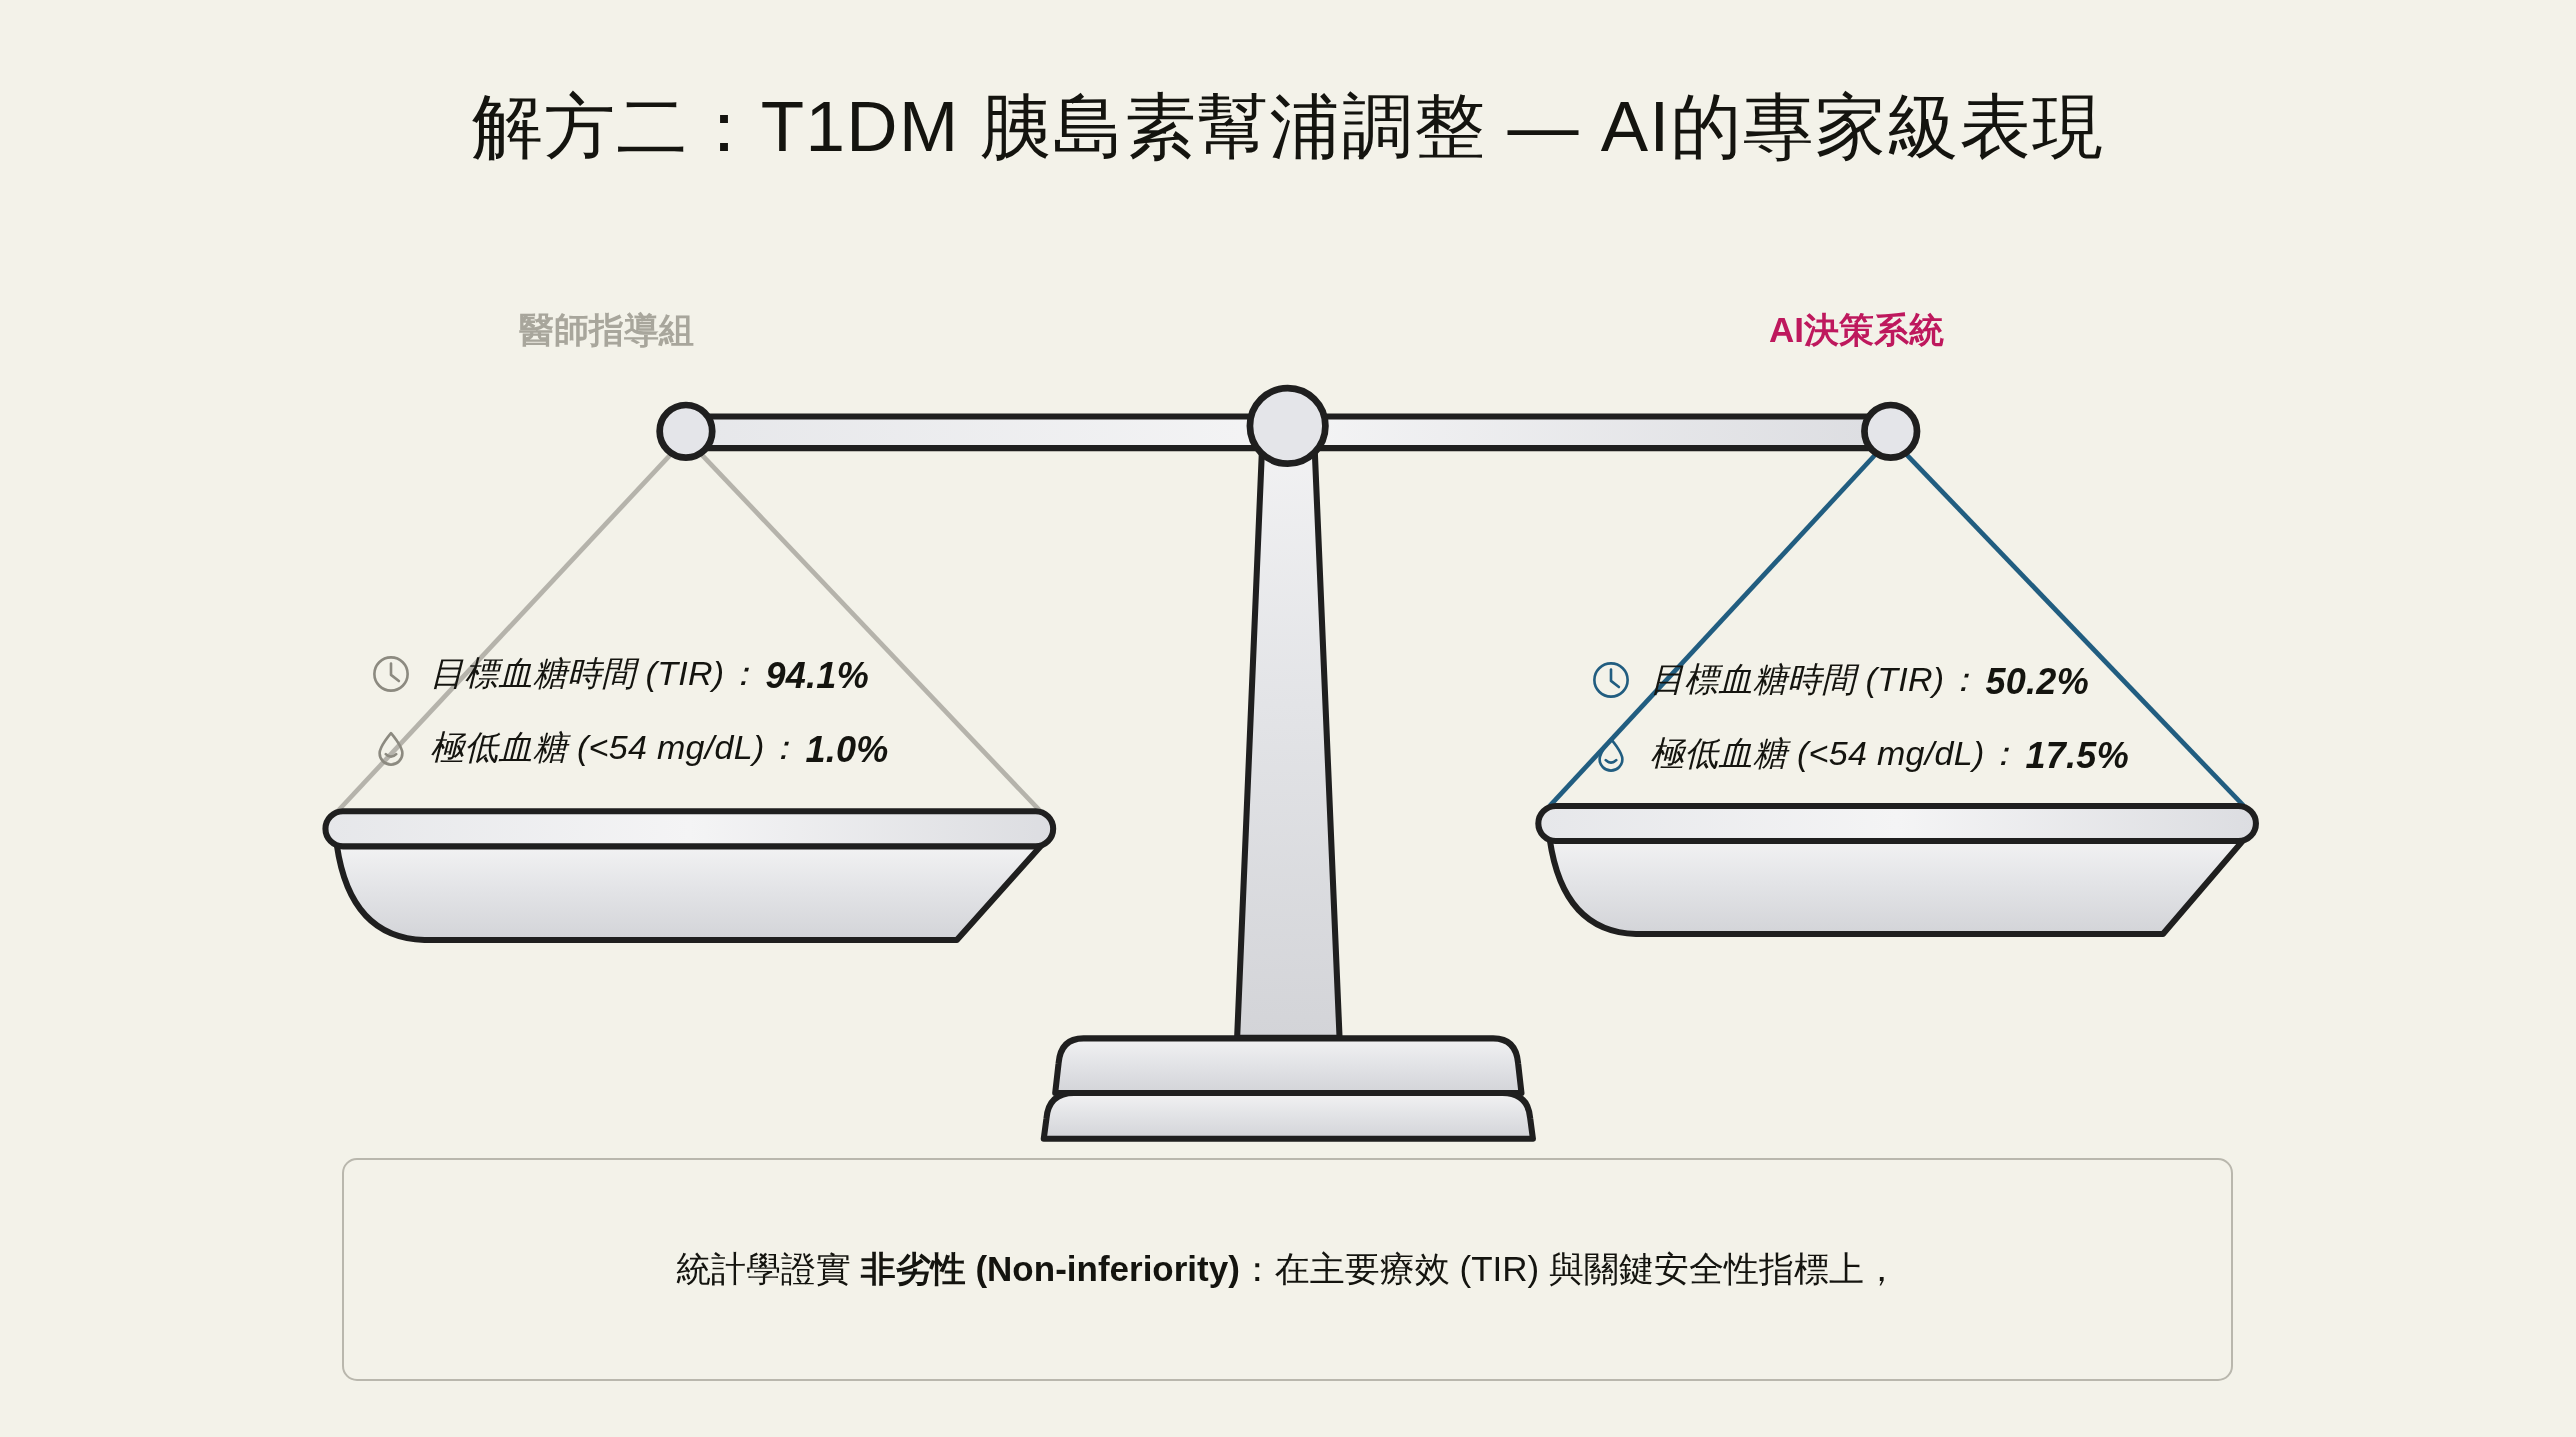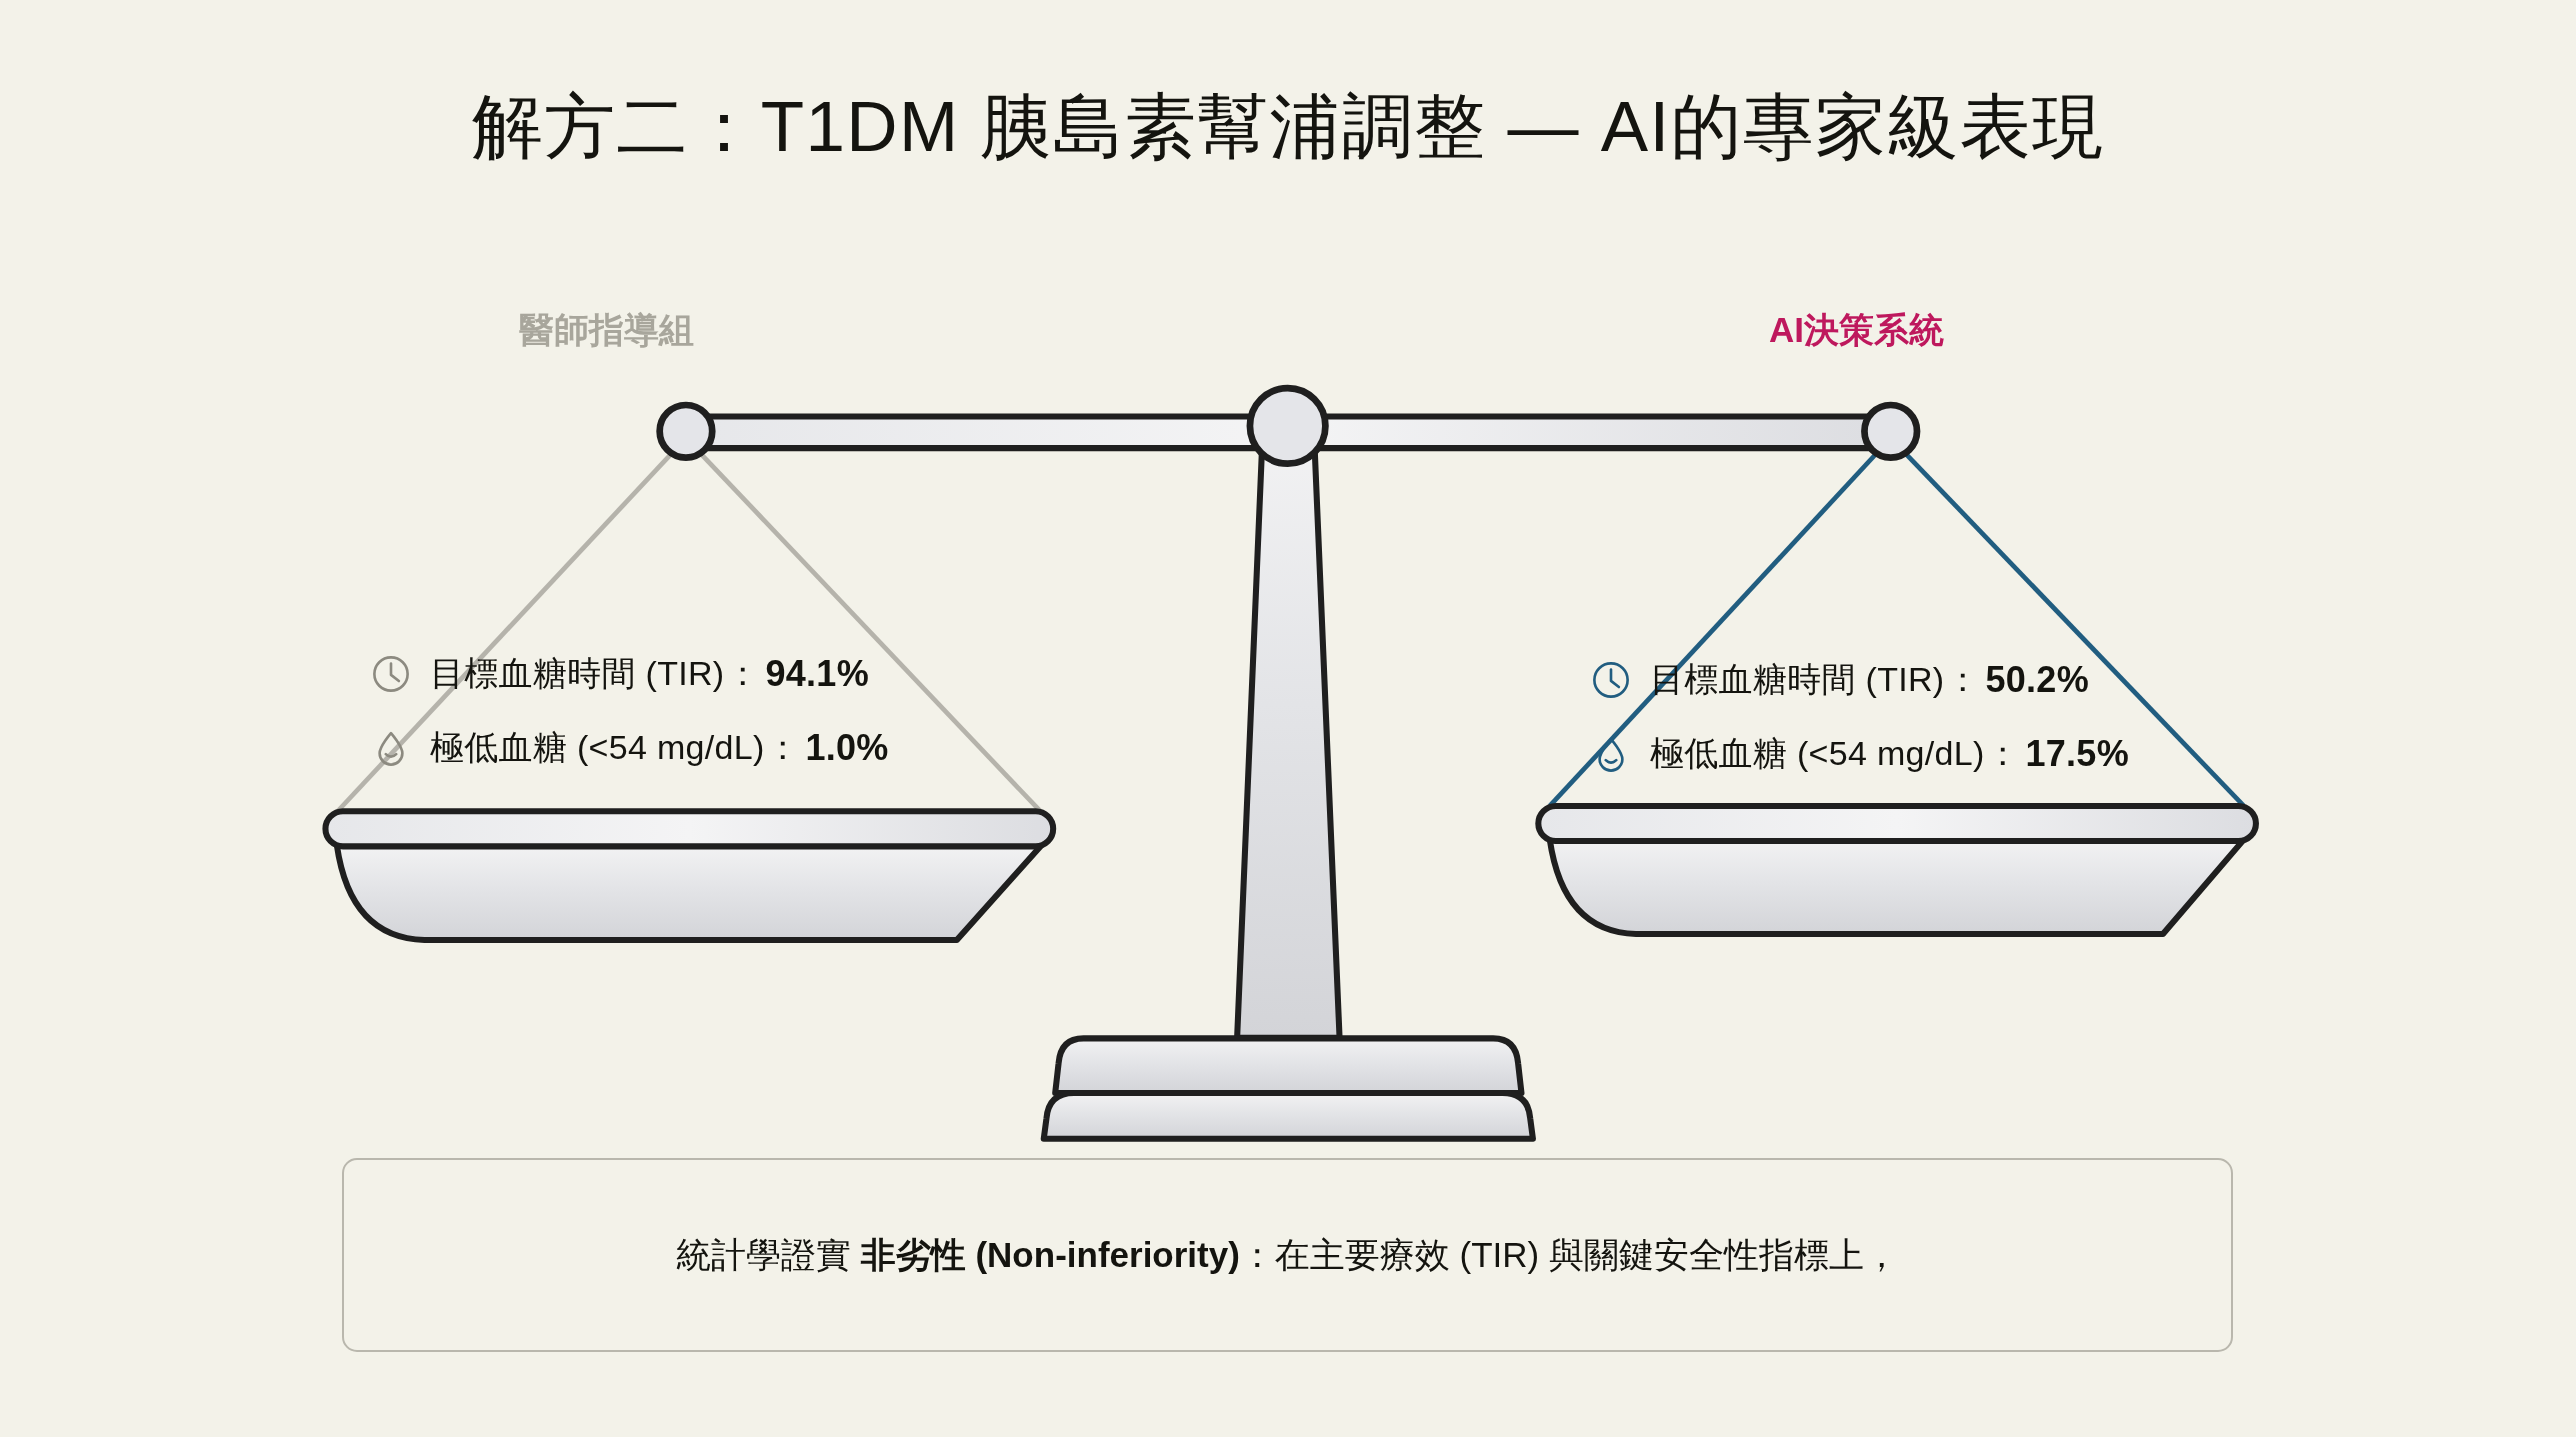--- a/index.html
+++ b/index.html
@@ -54,31 +54,31 @@
   .metric-icon{
     width:47px;height:47px;
     flex:0 0 47px;
     margin-right:16px;
     display:flex;align-items:center;justify-content:center;
   }
   .metric-text{
     font-size:34px;
     color:#14140f;
     letter-spacing:0.3px;
-    display:flex;align-items:center;
+    display:flex;align-items:flex-end;font-style:italic;
   }
   .metric-name{font-weight:400;}
   .metric-sep{font-weight:400;padding:0 1.3px;}
   .metric-value{font-weight:700;font-size:36px;padding-left:4px;}
 
   
   .conclusion{
     position:absolute;
     left:342px;top:1158px;
-    width:1891px;height:194px;
+    width:1891px;height:223px;
     border:2px solid #b9b7ad;
     border-radius:15px;
     box-sizing:border-box;
     display:flex;flex-direction:column;
     align-items:center;justify-content:center;
     background:transparent;
   }
   .conclusion-line{
     font-size:35px;
     color:#14140f;

